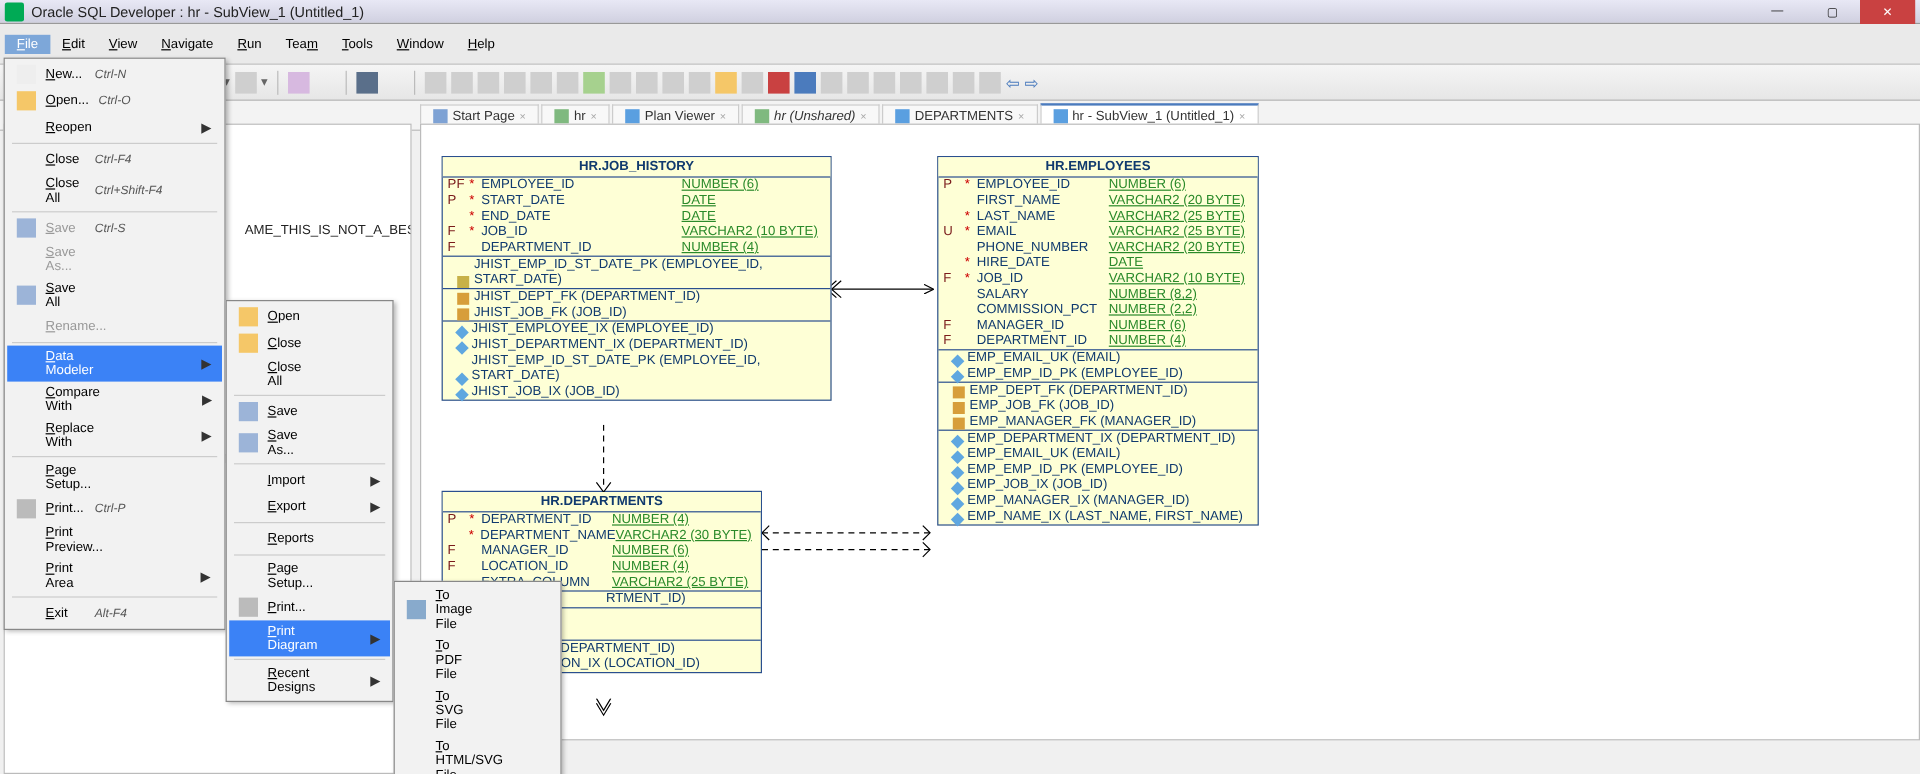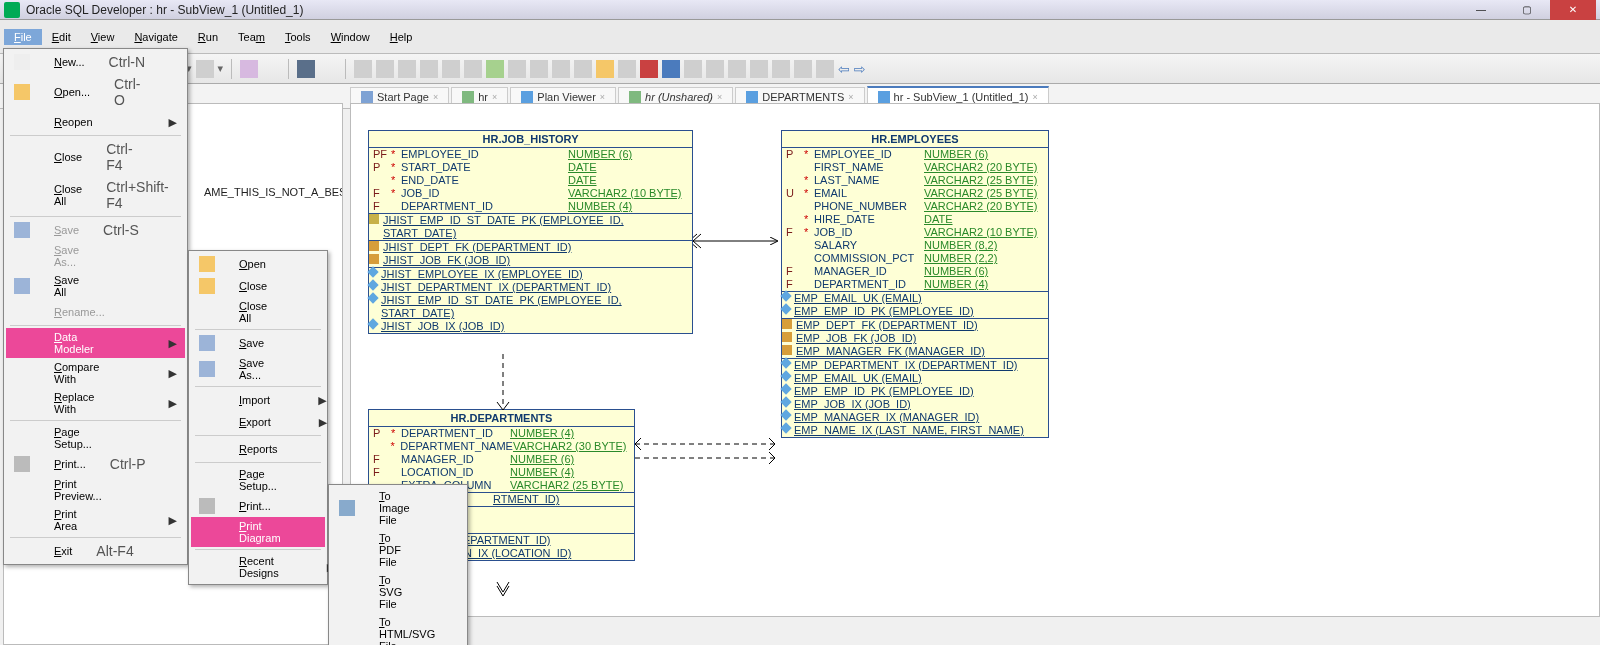--- a/index.html
+++ b/index.html
@@ -38,36 +38,36 @@
 
 .canvas { position:absolute; left:350px; top:103px; right:0; bottom:28px; background:#fff; border:1px solid #bbb;}
 .entity { position:absolute; background:#feffd6; border:1px solid #2a4f8f;}
 .entity-title{background:#feffd6;border-bottom:1px solid #2a4f8f;text-align:center;padding:2px;font-weight:bold;color:#103a6e;}
 .ent-section{border-top:1px solid #2a4f8f;}
 .ent-row{display:flex;padding:0 4px;line-height:13px;}
 .colflag{width:18px;color:#7a1b1b;}
 .colstar{width:10px;color:#c00;}
 .colname{flex:1;color:#103a6e;}
 .coltype{color:#2a8a2a;width:120px;text-decoration:underline;}
-.idx-row{display:flex;align-items:flex-start;gap:4px;padding:0 0;line-height:13px;color:#103a6e;text-decoration:underline;}
+.idx-row{display:flex;align-items:flex-end;gap:4px;padding:0 12px;line-height:13px;color:#103a6e;}
 .diamond{width:8px;height:8px;transform:rotate(45deg);background:#5fa7e0;display:inline-block;flex-shrink:0;}
 .fkicon{width:10px;height:10px;background:#d79e3a;display:inline-block;flex-shrink:0;}
 .keyicon{width:10px;height:10px;background:#c7b148;display:inline-block;flex-shrink:0;}
 
 .status{position:absolute;left:350px;bottom:0;height:22px;display:flex;align-items:center;padding:0 6px;}
 .status-tab{background:#4b7bbd;color:#fff;padding:2px 14px;border-radius:2px 2px 0 0;}
 
 
 .menu{position:absolute;background:#f2f2f2;border:1px solid #888;box-shadow:2px 2px 4px rgba(0,0,0,.3);padding:2px;}
-.menu-item{display:flex;align-items:center;padding:3px 8px;gap:24px;color:#000;}
+.menu-item{display:flex;align-items:center;padding:3px 8px;gap:8px;color:#000;}
 .menu-item.disabled{color:#999;}
-.menu-item.hl{background:#ec4899;color:#fff;}
+.menu-item.hl{background:#3b82f6;color:#fff;}
 .menu-icon{width:16px;height:16px;display:inline-block;flex-shrink:0;}
 .menu-label{flex:1;}
-.menu-shortcut{width:80px;color:#555;font-size:14px;}
+.menu-shortcut{width:80px;color:#555;font-size:10px;font-style:italic;}
 .menu-arrow{width:10px;color:#333;}
 .menu-sep{height:1px;background:#ccc;margin:2px 4px;}
 #file-menu{left:3px;top:48px;width:185px;}
 #dm-menu{left:188px;top:250px;width:140px;}
 #pd-menu{left:328px;top:484px;width:140px;}
 
 .tree{position:absolute;left:3px;top:103px;width:340px;bottom:0;background:#fff;border:1px solid #bbb;overflow:hidden;}
 .tree-item{display:flex;align-items:center;gap:4px;padding:1px 0 1px 50px;color:#222;}
 .tree-item.indent2{padding-left:68px;}
 .tree-icon{width:14px;height:12px;background:#5a9fe0;display:inline-block;}

